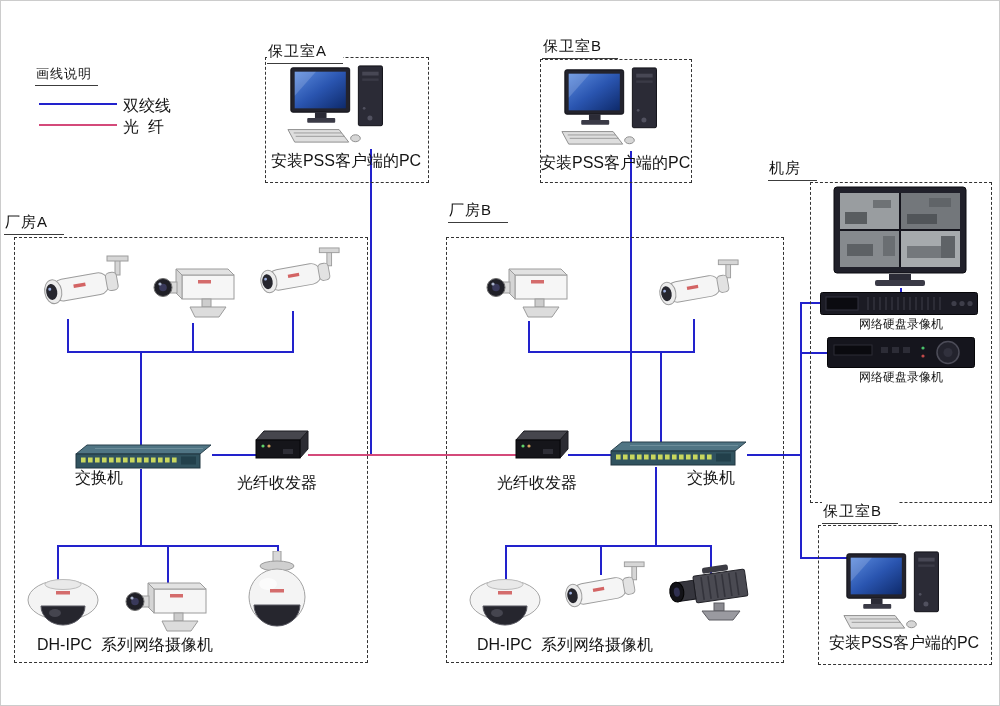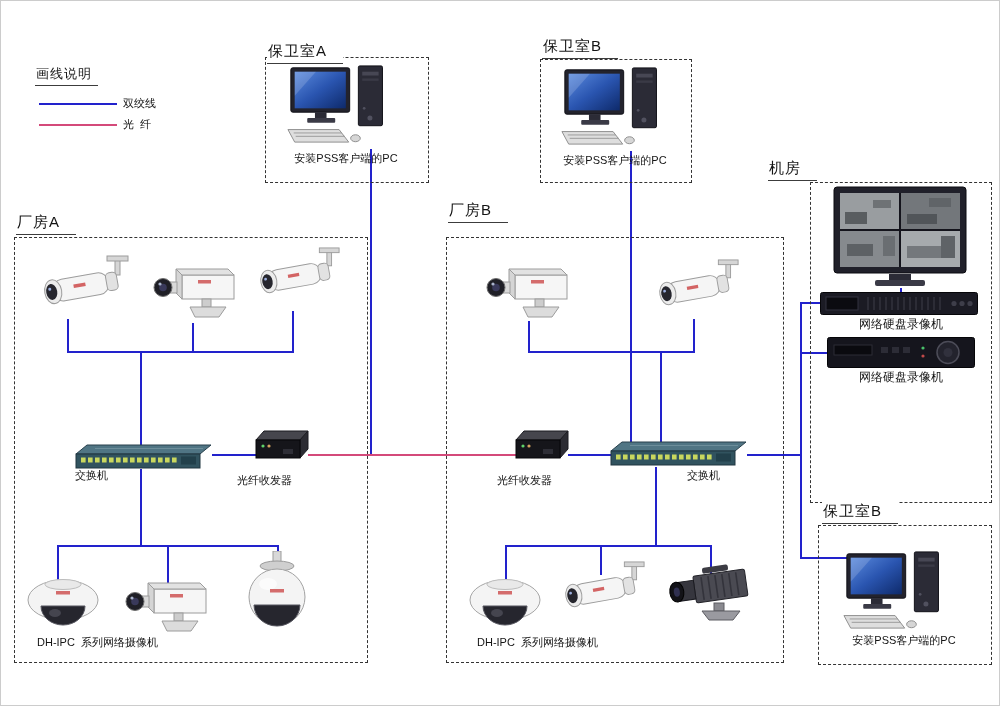--- a/index.html
+++ b/index.html
@@ -2,21 +2,21 @@
 <html><head>
 <meta charset="utf-8">
 <style>
   html,body{margin:0;padding:0;background:#fff;}
   body{font-family:"Liberation Sans","DejaVu Sans",sans-serif;color:#141414;}
   .canvas{position:relative;width:1000px;height:706px;background:#ffffff;overflow:hidden;
           border:1px solid #cccccc;box-sizing:border-box;}
   .zone{position:absolute;border:1.5px dashed #333;background:transparent;}
   .ttl{position:absolute;font-size:15px;letter-spacing:1px;white-space:nowrap;
        border-bottom:1px solid #3c3c3c;padding:0 16px 2px 1px;background:#fff;}
-  .lbl{position:absolute;font-size:11px;white-space:pre;}
+  .lbl{position:absolute;font-size:16px;white-space:pre;}
   .lbl.center{text-align:center;}
   .ln{position:absolute;background:#2222cc;}
   .dev{position:absolute;overflow:visible;}
 </style>
 </head>
 <body>
 
 <div class="canvas">
 
   <svg width="0" height="0" style="position:absolute" aria-hidden="true">
@@ -236,21 +236,21 @@
   <div class="zone" style="left:264px;top:56px;width:162px;height:124px"></div>
   <div class="zone" style="left:539px;top:58px;width:150px;height:122px"></div>
   <div class="zone" style="left:809px;top:181px;width:180px;height:319px"></div>
   <div class="zone" style="left:13px;top:236px;width:352px;height:424px"></div>
   <div class="zone" style="left:445px;top:236px;width:336px;height:424px"></div>
   <div class="zone" style="left:817px;top:524px;width:172px;height:138px"></div>
 
   <div class="ttl" style="left:266px;top:41px">保卫室A</div>
   <div class="ttl" style="left:541px;top:36px">保卫室B</div>
   <div class="ttl" style="left:767px;top:158px">机房</div>
-  <div class="ttl" style="left:15px;top:212px">厂房A</div>
+  <div class="ttl" style="left:3px;top:212px">厂房A</div>
   <div class="ttl" style="left:447px;top:200px">厂房B</div>
   <div class="ttl" style="left:821px;top:501px">保卫室B</div>
 
   <svg class="dev" style="left:282px;top:62px;width:116px;height:82px">
       <use href="#sym-pc"></use>
     </svg>
   <svg class="dev" style="left:556px;top:64px;width:116px;height:82px">
       <use href="#sym-pc"></use>
     </svg>
   <svg class="dev" style="left:838px;top:548px;width:116px;height:82px">

